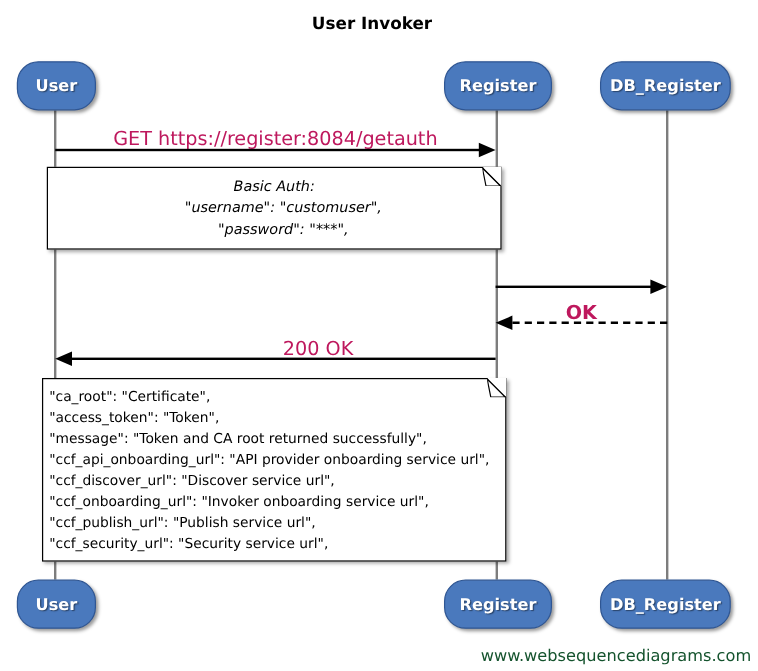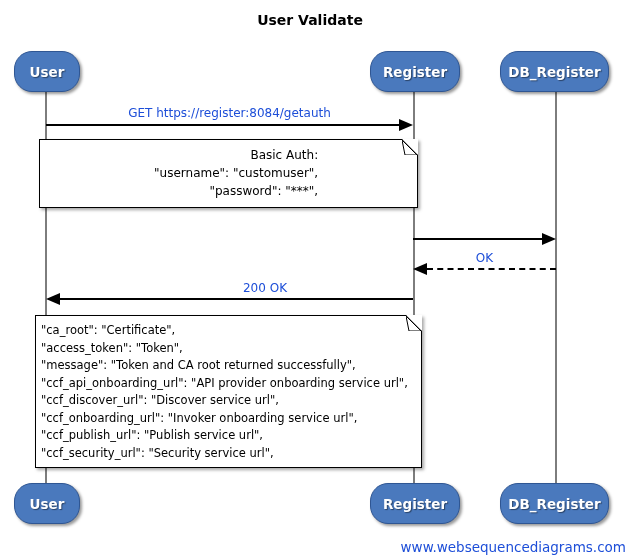--- a/index.html
+++ b/index.html
@@ -22,21 +22,21 @@
     position:absolute;height:39px;
     background:#4a79bd;
     border:1px solid #2f5693;
     border-radius:18px;
     box-shadow:2px 2px 3px rgba(0,0,0,0.40);
     color:#ffffff;font-weight:bold;font-size:13.5px;
     display:flex;align-items:center;justify-content:center;
     text-shadow:1px 1px 1px rgba(0,0,0,0.45);
   }
   .msg-label{
-    position:absolute;text-align:center;font-size:12px;color:#1d4ed8;
+    position:absolute;text-align:center;font-size:16px;color:#be185d;
     white-space:nowrap;
   }
   .msg-line{
     position:absolute;height:0;border-top:2px solid #000;
   }
   .msg-line.dashed{border-top-style:dashed;}
   .head-r{
     position:absolute;width:0;height:0;
     border-top:6px solid transparent;border-bottom:6px solid transparent;
     border-left:14px solid #000;
@@ -46,35 +46,35 @@
     border-top:6px solid transparent;border-bottom:6px solid transparent;
     border-right:14px solid #000;
   }
   .note{
     position:absolute;background:#fff;border:1px solid #000;
     box-shadow:2px 2px 3px rgba(0,0,0,0.35);
     font-size:11.5px;color:#000;
   }
   .fold{position:absolute;top:-1px;right:-1px;}
   .note1-wrap{width:100%;text-align:center;padding-top:6px;}
-  .note1-inner{display:inline-block;text-align:right;}
+  .note1-inner{display:inline-block;text-align:center;font-style:italic;}
   .note1-inner div{white-space:pre;font-size:12px;line-height:18px;}
   .note2-body{padding:6px 0 0 5px;}
   .note2-body div{white-space:pre;font-size:11.5px;line-height:17.5px;}
   .watermark{
     position:absolute;right:6px;bottom:4px;
-    font-size:13.5px;color:#1d4ed8;
+    font-size:13.5px;color:#14532d;
   }
 </style>
 </head>
 <body>
 
 <div id="diagram">
 
-  <div class="title">User Validate</div>
+  <div class="title">User Invoker</div>
 
   <div class="lifeline" style="left:45px;"></div>
   <div class="lifeline" style="left:413px;"></div>
   <div class="lifeline" style="left:555px;"></div>
 
   <div class="msg-label" style="left:46px;top:106px;width:367px;">GET https://register:8084/getauth</div>
   <div class="msg-line" style="left:46px;top:124px;width:354px;"></div>
   <div class="head-r" style="left:399px;top:119px;"></div>
 
   <div class="note" style="left:39px;top:139px;width:377px;height:67px;">
@@ -88,21 +88,21 @@
         <div>Basic Auth:</div>
         <div>    "username": "customuser",</div>
         <div>    "password": "***",</div>
       </div>
     </div>
   </div>
 
   <div class="msg-line" style="left:413px;top:238px;width:130px;"></div>
   <div class="head-r" style="left:542px;top:233px;"></div>
 
-  <div class="msg-label" style="left:413px;top:251px;width:143px;">OK</div>
+  <div class="msg-label" style="left:413px;top:251px;width:143px;font-weight:bold;">OK</div>
   <div class="msg-line dashed" style="left:427px;top:268px;width:129px;"></div>
   <div class="head-l" style="left:413px;top:263px;"></div>
 
   <div class="msg-label" style="left:46px;top:281px;width:438px;">200 OK</div>
   <div class="msg-line" style="left:60px;top:298px;width:353px;"></div>
   <div class="head-l" style="left:46px;top:293px;"></div>
 
   <div class="note" style="left:35px;top:315px;width:385px;height:151px;">
     <svg class="fold" width="16" height="16" viewBox="0 0 16 16">
       <polygon points="0,0 16,0 16,16" fill="#ffffff"></polygon>

